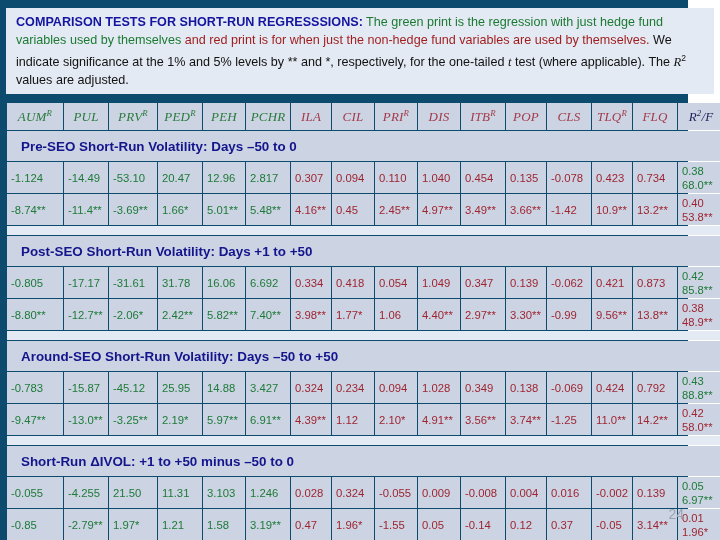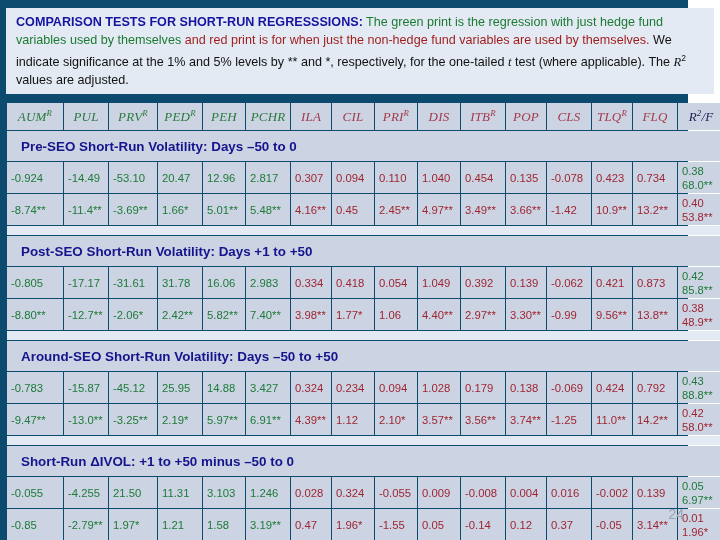--- a/index.html
+++ b/index.html
@@ -169,21 +169,21 @@
           <td class="r"><span>TLQ</span><span class="sup">R</span></td>
           <td class="r"><span>FLQ</span></td>
           <td class="k"><span>R</span><span class="sup">2</span><span>/F</span></td>
         </tr>
     </thead>
     <tbody>
         <tr class="sect">
           <td colspan="16">Pre-SEO Short-Run Volatility: Days –50 to 0</td>
         </tr>
         <tr class="data">
-          <td class="g">-0.924</td>
+          <td class="g">-1.124</td>
           <td class="g">-14.49</td>
           <td class="g">-53.10</td>
           <td class="g">20.47</td>
           <td class="g">12.96</td>
           <td class="g">2.817</td>
           <td class="r">0.307</td>
           <td class="r">0.094</td>
           <td class="r">0.110</td>
           <td class="r">1.040</td>
           <td class="r">0.454</td>
@@ -226,26 +226,26 @@
         </tr>
         <tr class="sect">
           <td colspan="16">Post-SEO Short-Run Volatility: Days +1 to +50</td>
         </tr>
         <tr class="data">
           <td class="g">-0.805</td>
           <td class="g">-17.17</td>
           <td class="g">-31.61</td>
           <td class="g">31.78</td>
           <td class="g">16.06</td>
-          <td class="g">2.983</td>
+          <td class="g">6.692</td>
           <td class="r">0.334</td>
           <td class="r">0.418</td>
           <td class="r">0.054</td>
           <td class="r">1.049</td>
-          <td class="r">0.392</td>
+          <td class="r">0.347</td>
           <td class="r">0.139</td>
           <td class="r">-0.062</td>
           <td class="r">0.421</td>
           <td class="r">0.873</td>
           <td class="rsq">
             <span class="rsq-wrap">
               <span class="rsq-top g">0.42</span>
               <span class="rsq-bot g">85.8**</span>
             </span>
           </td>
@@ -283,21 +283,21 @@
           <td class="g">-0.783</td>
           <td class="g">-15.87</td>
           <td class="g">-45.12</td>
           <td class="g">25.95</td>
           <td class="g">14.88</td>
           <td class="g">3.427</td>
           <td class="r">0.324</td>
           <td class="r">0.234</td>
           <td class="r">0.094</td>
           <td class="r">1.028</td>
-          <td class="r">0.179</td>
+          <td class="r">0.349</td>
           <td class="r">0.138</td>
           <td class="r">-0.069</td>
           <td class="r">0.424</td>
           <td class="r">0.792</td>
           <td class="rsq">
             <span class="rsq-wrap">
               <span class="rsq-top g">0.43</span>
               <span class="rsq-bot g">88.8**</span>
             </span>
           </td>
@@ -305,21 +305,21 @@
         <tr class="data">
           <td class="g">-9.47**</td>
           <td class="g">-13.0**</td>
           <td class="g">-3.25**</td>
           <td class="g">2.19*</td>
           <td class="g">5.97**</td>
           <td class="g">6.91**</td>
           <td class="r">4.39**</td>
           <td class="r">1.12</td>
           <td class="r">2.10*</td>
-          <td class="r">3.57**</td>
+          <td class="r">4.91**</td>
           <td class="r">3.56**</td>
           <td class="r">3.74**</td>
           <td class="r">-1.25</td>
           <td class="r">11.0**</td>
           <td class="r">14.2**</td>
           <td class="rsq">
             <span class="rsq-wrap">
               <span class="rsq-top r">0.42</span>
               <span class="rsq-bot r">58.0**</span>
             </span>

